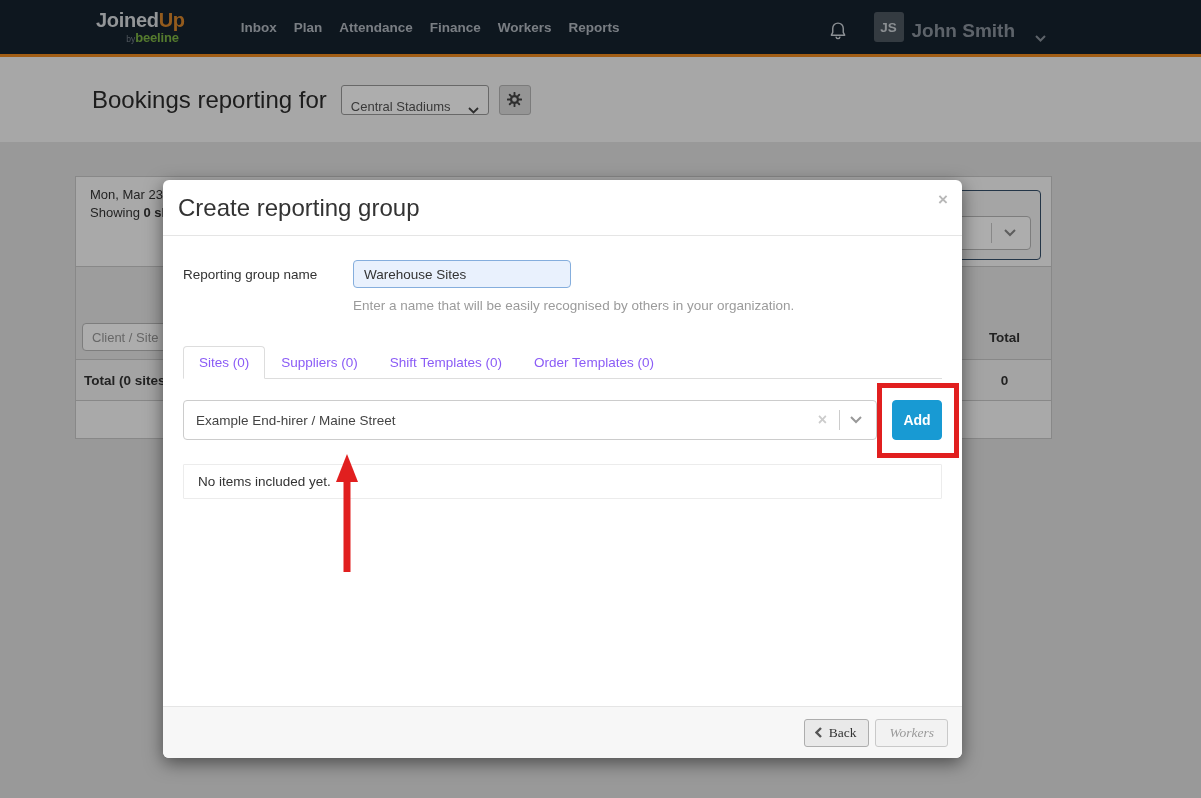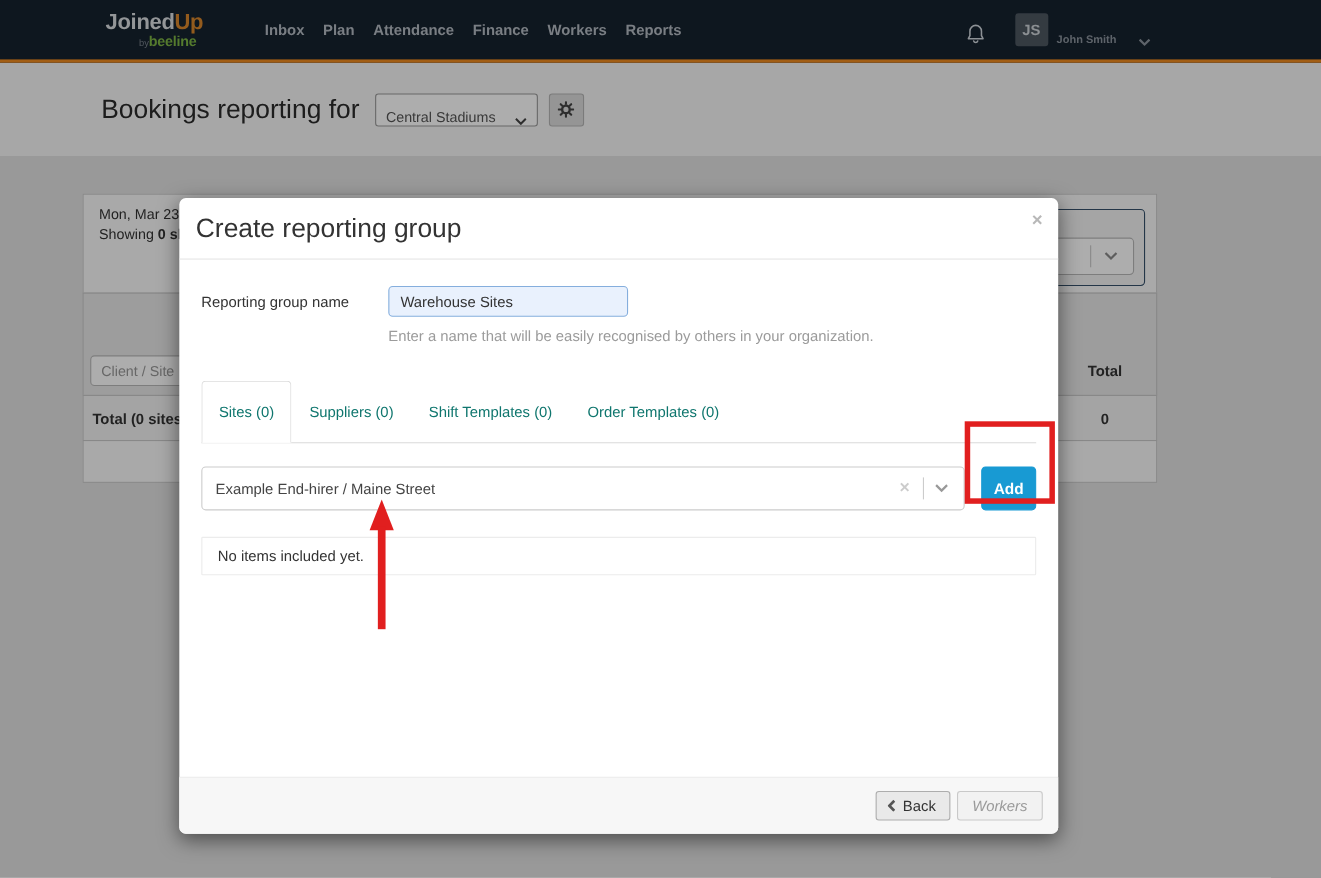--- a/index.html
+++ b/index.html
@@ -25,21 +25,21 @@
   .logo-beeline { color:var(--beeline_green); font-size:13px; font-weight:bold; letter-spacing:-0.2px; }
   .nav-items { display:flex; margin-left:56px; gap:17px; }
   .nav-item { color:#b3bac2; font-size:13.5px; font-weight:bold; text-decoration:none; cursor:pointer; }
   .nav-right { margin-left:auto; display:flex; align-items:flex-end; }
   .bell-btn { cursor:pointer; display:flex; margin-right:26px; }
   .avatar {
     width:30px; height:30px; border-radius:3px; background:#4d5761;
     color:#cdd3d8; font-weight:bold; font-size:13.5px;
     display:flex; align-items:center; justify-content:center;
   }
-  .user-name { color:#8a939c; font-size:10px; font-weight:bold; margin:0 0 0 8px; }
+  .user-name { color:#8a939c; font-size:19px; font-weight:bold; margin:0 0 0 8px; }
   .user-caret { margin-left:20px; color:#8a939c; display:flex; }
 
   
   .page-header {
     position:absolute; top:57px; left:0; right:0; height:85px;
     background:#f7f7f7; display:flex; align-items:center; padding-left:92px;
   }
   .page-title { font-size:24px; font-weight:400; color:#2b2b2b; }
   .site-select {
     margin-left:14px; width:148px; height:30px; background:#fff;
@@ -104,21 +104,21 @@
   .modal-body { flex:1; padding:24px 20px 0; }
   .form-row { display:flex; align-items:center; }
   .form-label { width:170px; font-size:13.5px; color:#333; }
   .name-input {
     width:218px; height:28px; background:#e9f1fd; border:1px solid #85aedd;
     border-radius:4px; font-family:inherit; font-size:13.5px; color:#333; padding:0 10px;
   }
   .helper-text { margin:10px 0 0 170px; color:#9b9b9b; font-size:13.5px; }
   .tabs { display:flex; margin-top:33px; border-bottom:1px solid #ddd; }
   .tab {
-    padding:20px 15px; font-size:13.5px; color:#0f766e; cursor:pointer;
+    padding:8px 15px; font-size:13.5px; color:#8b5cf6; cursor:pointer;
     margin-bottom:-1px; border:1px solid transparent; white-space:nowrap;
   }
   .tab.active {
     background:#fff; border-color:#ddd; border-bottom-color:#fff;
     border-radius:4px 4px 0 0;
   }
   .picker-row { display:flex; margin-top:21px; align-items:stretch; }
   .combobox {
     flex:0 0 694px; height:40px; border:1px solid #ccc; border-radius:4px;
     display:flex; align-items:center; padding:0 12px; cursor:pointer; background:#fff;
@@ -132,21 +132,21 @@
     color:#fff; border:1px solid var(--add_blue); border-radius:4px;
     font-family:inherit; font-size:14px; font-weight:bold; cursor:pointer;
   }
   .empty-row {
     margin-top:24px; border:1px solid #ececec; border-radius:1px;
     padding:9px 14px; font-size:13.5px; color:#333; background:#fff;
   }
   .modal-footer {
     height:52px; background:#f7f7f7; border-top:1px solid #e5e5e5;
     border-radius:0 0 6px 6px; display:flex; align-items:center;
-    justify-content:flex-end; padding:0 14px; gap:6px;
+    justify-content:flex-end; padding:0 14px; gap:6px;font-family:Liberation Serif, serif;
   }
   .back-btn {
     display:flex; align-items:center; gap:7px; padding:5px 12px 5px 10px;
     background:#e9e9e9; border:1px solid #adadad; border-radius:3px;
     font-family:inherit; font-size:13.5px; color:#333; cursor:pointer;
   }
   .create-btn {
     padding:5px 13px; background:#f2f2f2; border:1px solid #c9c9c9; border-radius:3px;
     font-family:inherit; font-size:13.5px; font-style:italic; color:#9a9a9a;
   }

